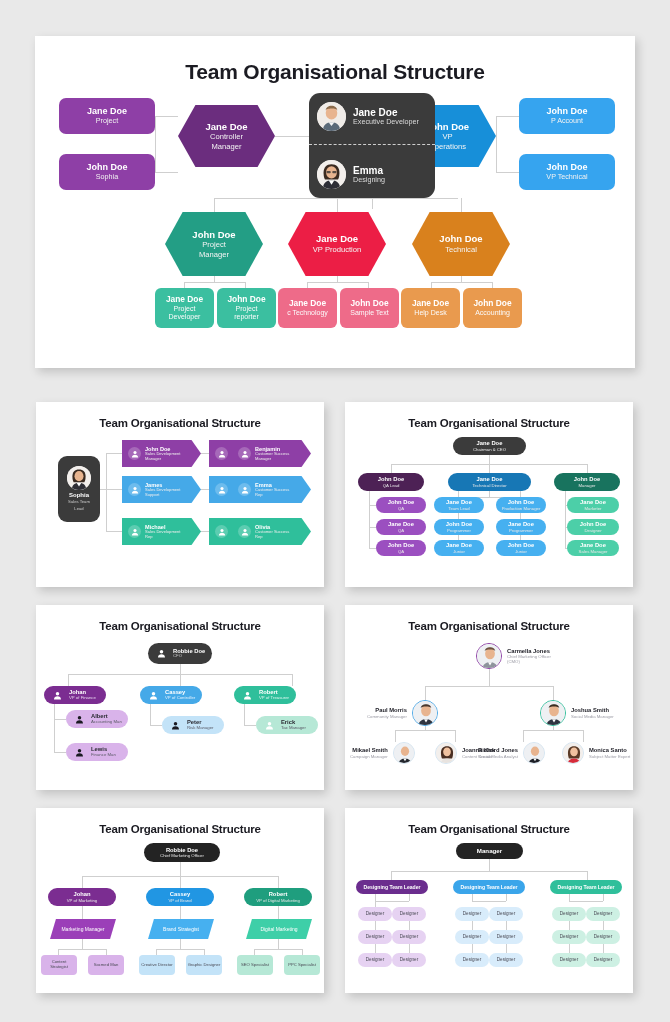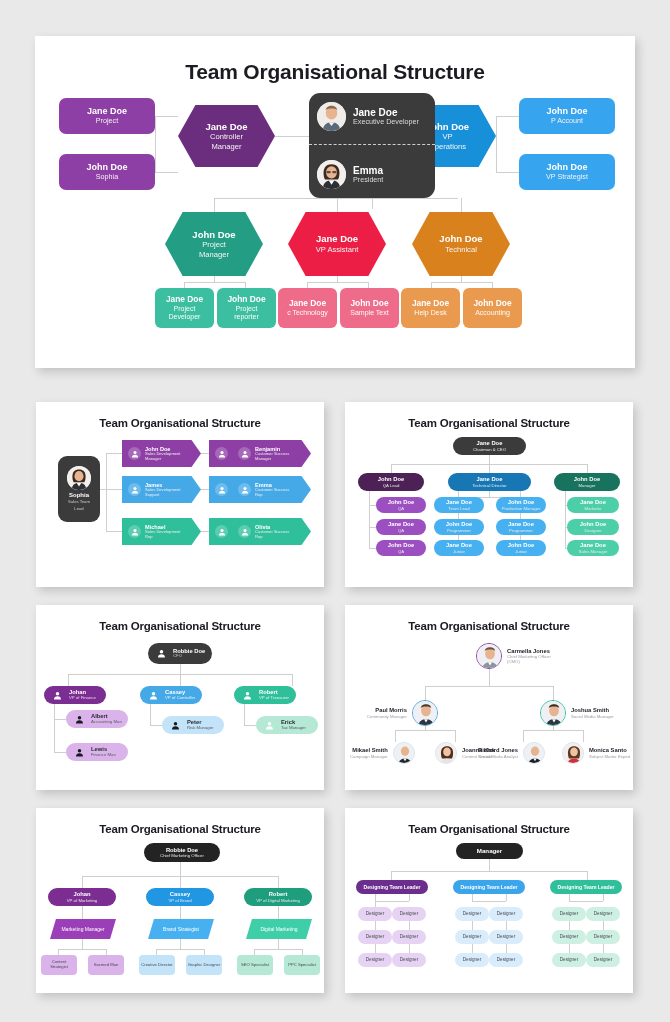--- a/index.html
+++ b/index.html
@@ -245,47 +245,47 @@
               <path d="M9 18c0-8 4-12 11-12s11 4 11 12c0 6-2 9-2 9H11s-2-3-2-9z" fill="#3a2a20"></path>
               <ellipse cx="20" cy="17" rx="7.5" ry="8.5" fill="#e8b48f"></ellipse>
               <path d="M8 40c0-8 5-12 12-12s12 4 12 12z" fill="#2e2e36"></path>
               <path d="M16 28l4 6 4-6" fill="#ffffff"></path>
               <rect x="13" y="15" width="6" height="3.2" rx="1.4" fill="#2b2b2b" opacity="0.75"></rect>
               <rect x="21" y="15" width="6" height="3.2" rx="1.4" fill="#2b2b2b" opacity="0.75"></rect>
             </svg>
           </div>
           <div class="hero-ptxt">
             <div class="hero-pname">Emma</div>
-            <div class="hero-prole">President</div>
+            <div class="hero-prole">Designing</div>
           </div>
         </div>
       </div>
 
       <div class="hexa" id="h-vpops">
         <div class="n">John Doe</div>
         <div class="r">VP</div>
         <div class="r">Operations</div>
       </div>
       <div class="rbox" id="h-fin">
         <div class="n">John Doe</div>
         <div class="r">P Account</div>
       </div>
       <div class="rbox" id="h-tech">
         <div class="n">John Doe</div>
-        <div class="r">VP Strategist</div>
+        <div class="r">VP Technical</div>
       </div>
 
       <div class="hexa" id="h-proj">
         <div class="n">John Doe</div>
         <div class="r">Project</div>
         <div class="r">Manager</div>
       </div>
       <div class="hexa" id="h-mkt">
         <div class="n">Jane Doe</div>
-        <div class="r">VP Assistant</div>
+        <div class="r">VP Production</div>
       </div>
       <div class="hexa" id="h-fac">
         <div class="n">John Doe</div>
         <div class="r">Technical</div>
       </div>
 
       <div class="leaf" id="l-1">
         <div class="n">Jane Doe</div>
         <div class="r">Project</div>
         <div class="r">Developer</div>

